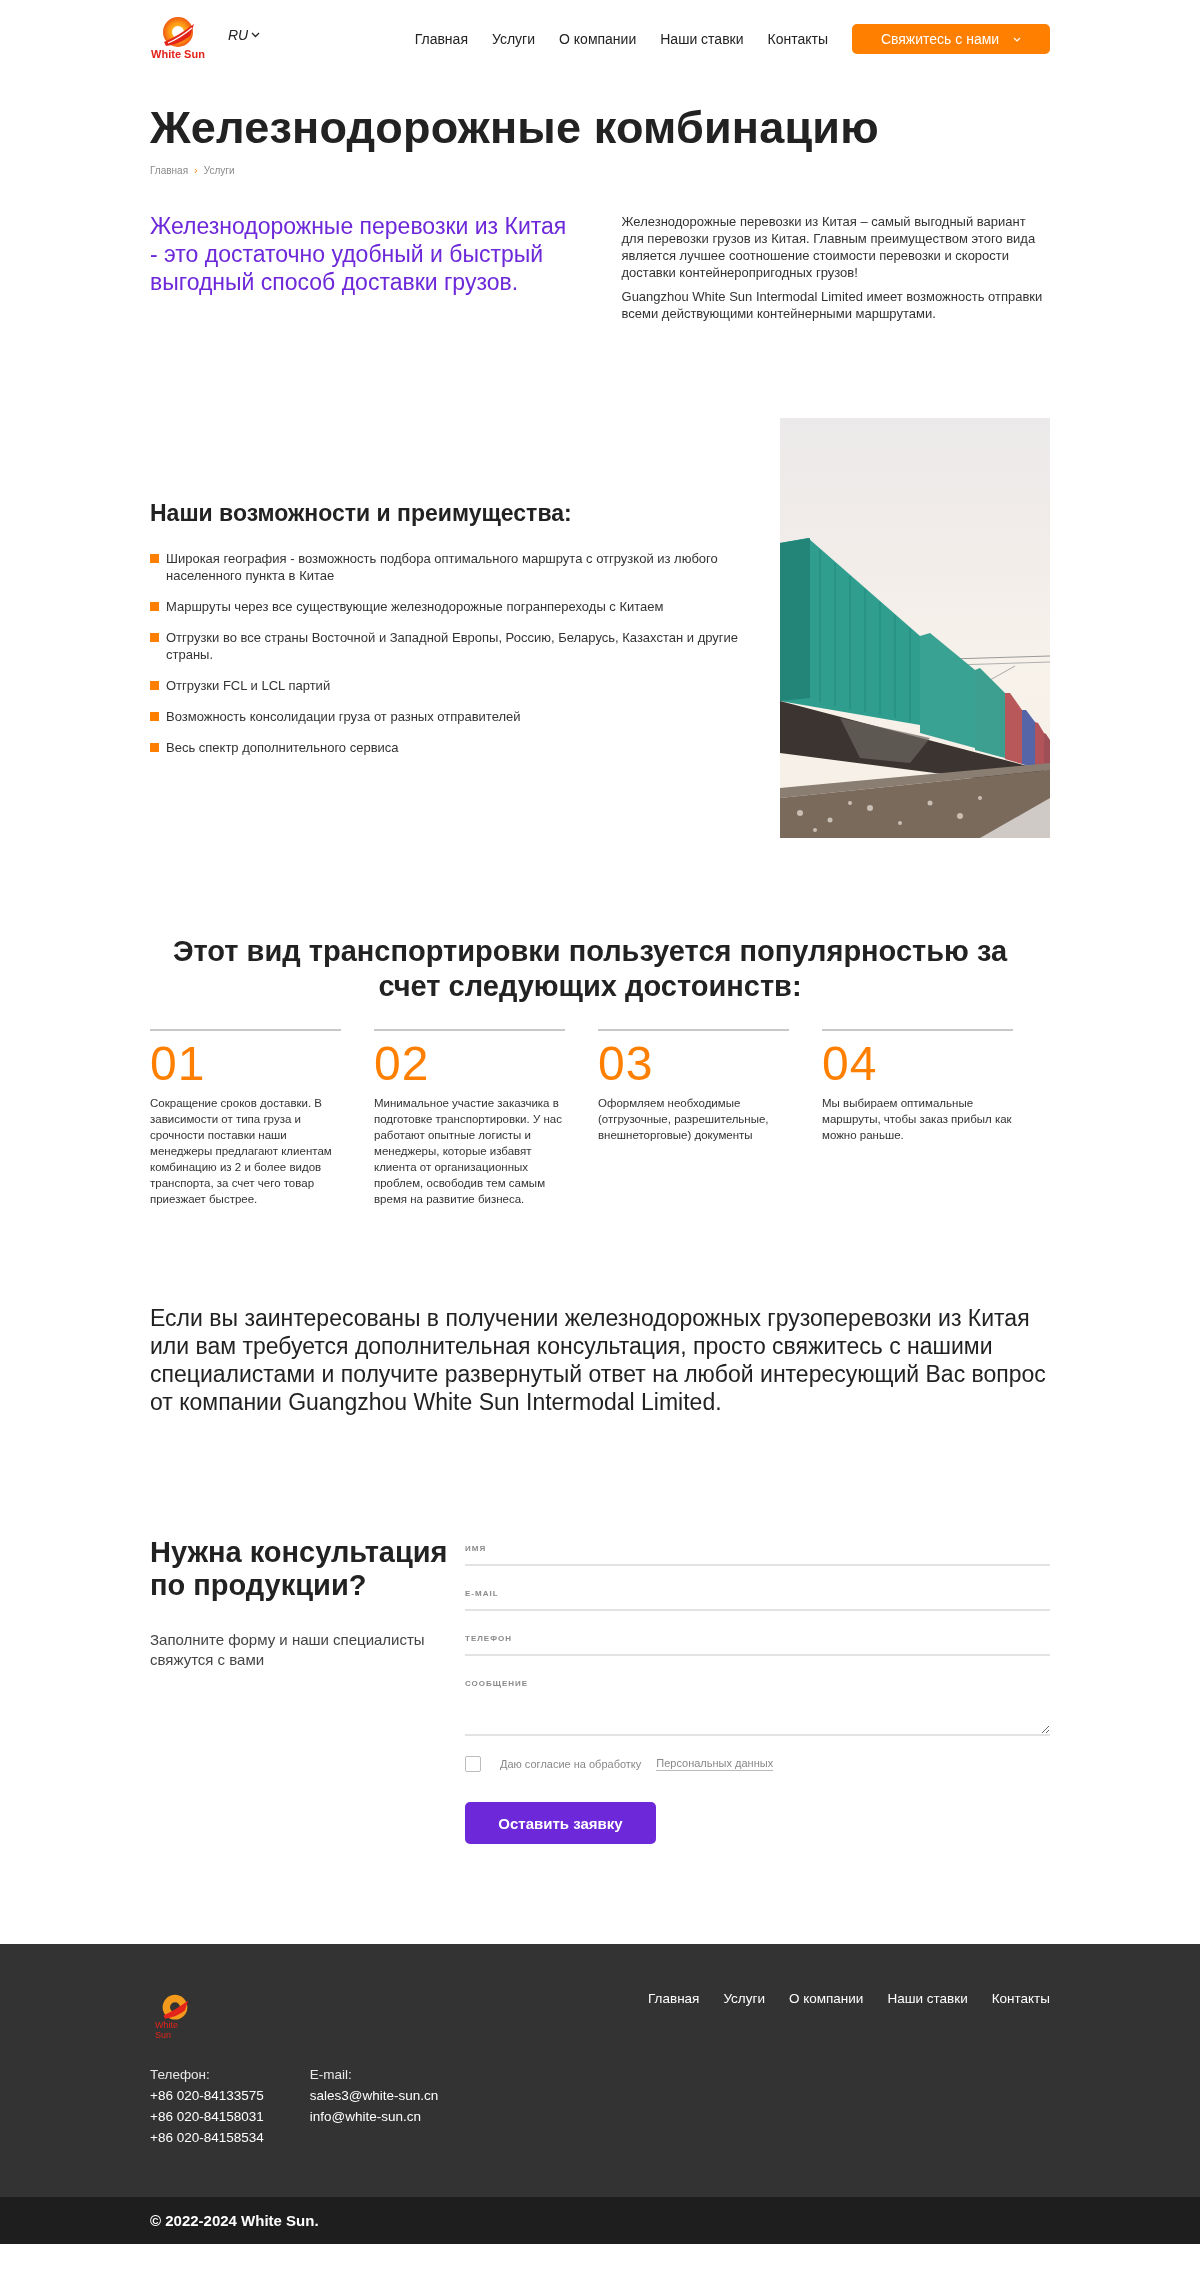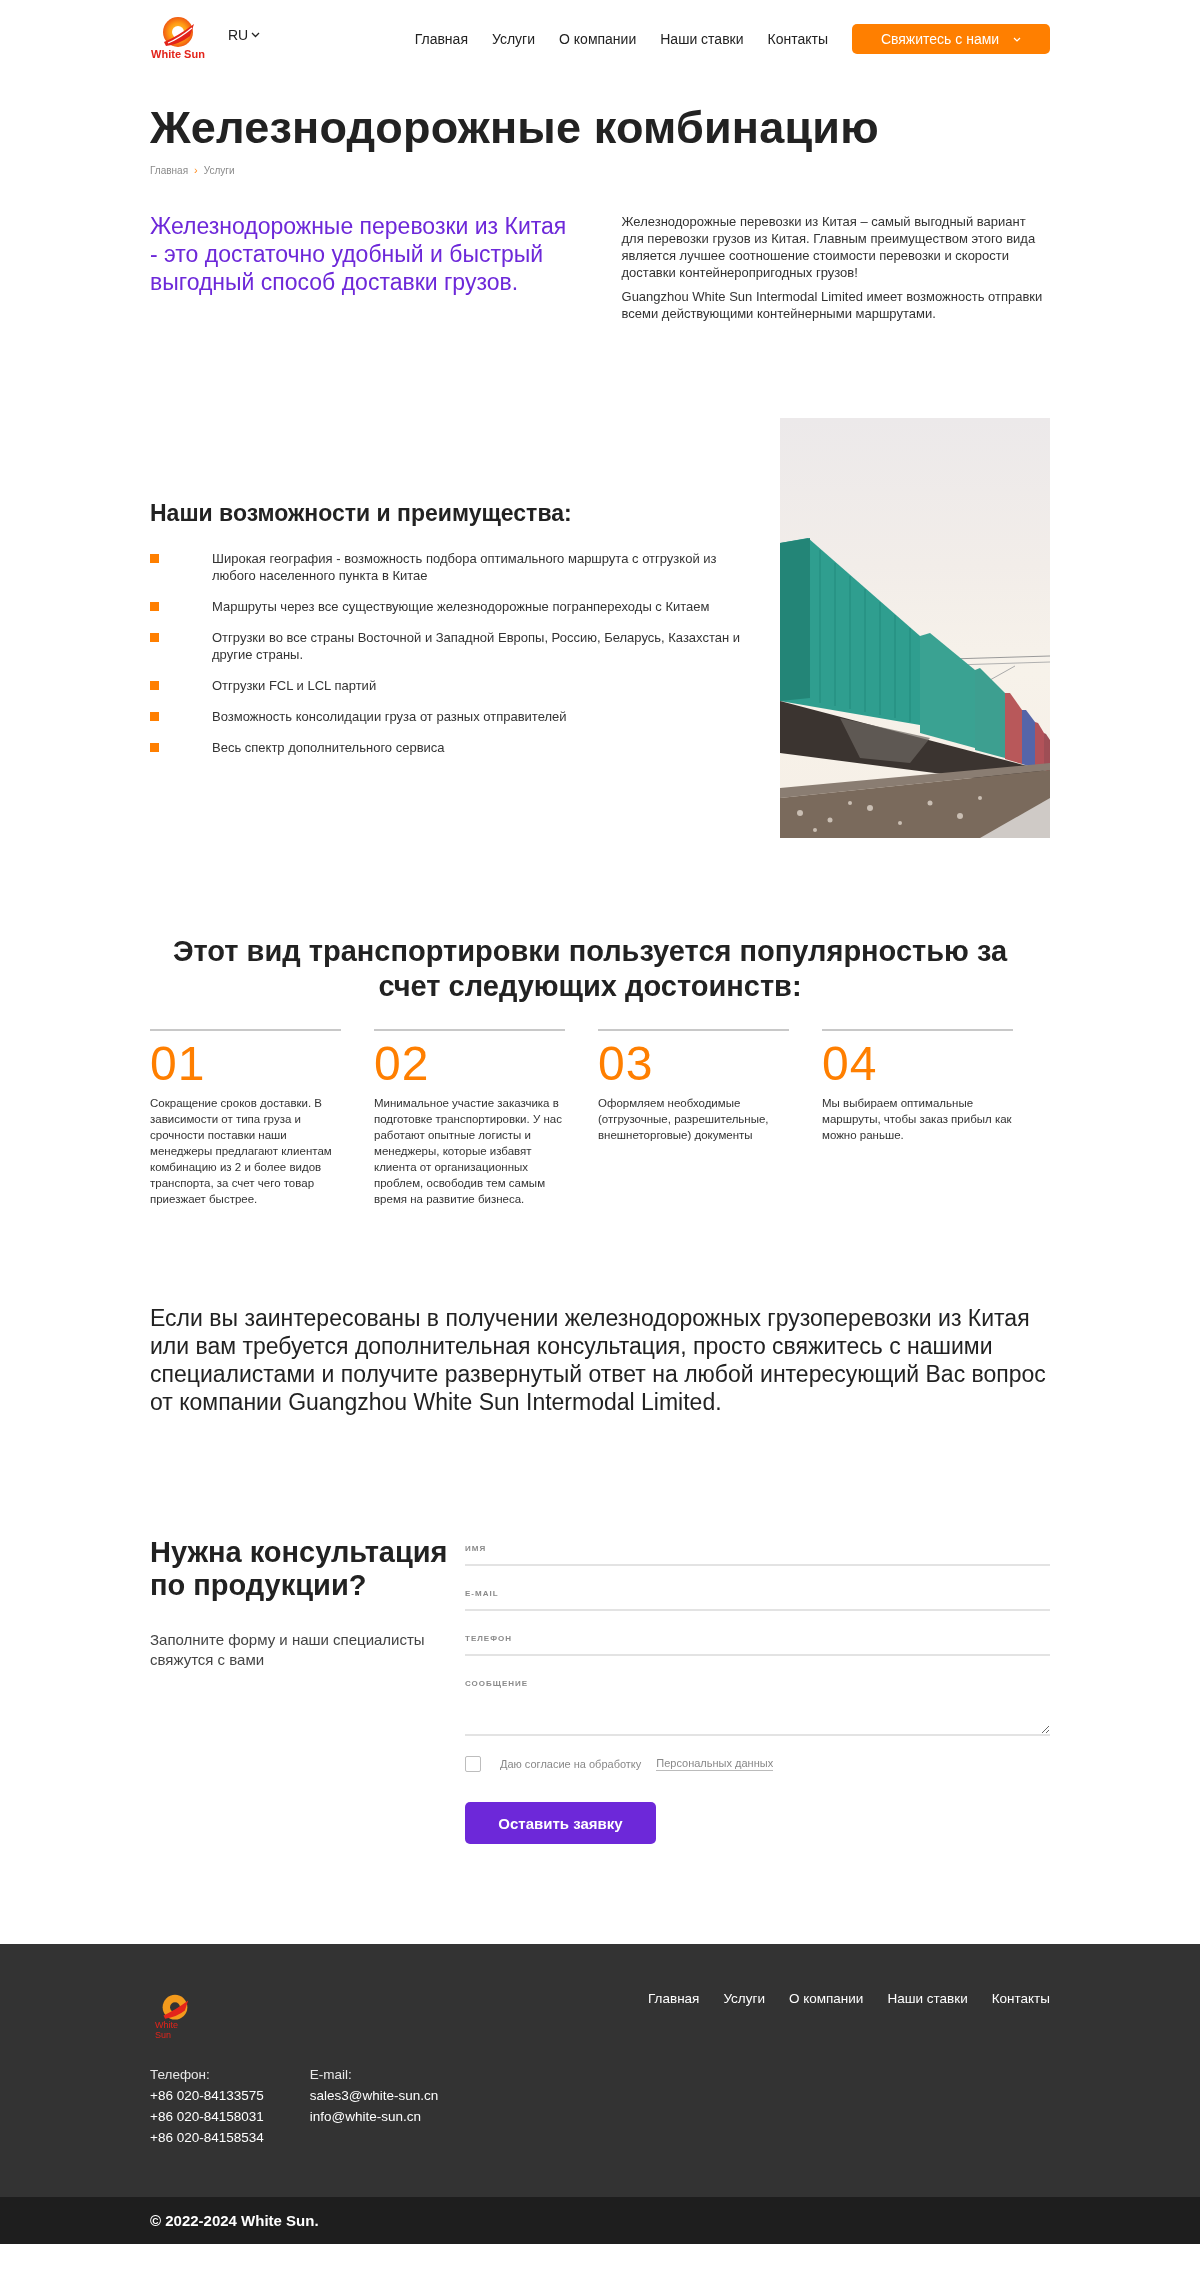--- a/index.html
+++ b/index.html
@@ -4,40 +4,40 @@
 <style>
   * { box-sizing: border-box; margin: 0; padding: 0; }
   body { width: 1200px; background: #ffffff; font-family: "Liberation Sans", sans-serif; color: #222; }
   .wrap { width: 900px; margin: 0 auto; position: relative; }
 
   
   .header { height: 80px; display: flex; align-items: center; }
   .logo { width: 56px; height: 50px; display: flex; flex-direction: column; align-items: center; margin-right: 22px; margin-top: 2px;}
   .logo svg { display: block; }
   .logo-text { font-size: 11px; font-weight: bold; color: #e3241b; line-height: 12px; margin-top: -2px; }
-  .lang { font-size: 14px; color: #222; display: flex; align-items: center; gap: 3px; cursor: pointer; margin-top: -10px; }
+  .lang { font-size: 14px; color: #222; display: flex; align-items: center; gap: 3px; cursor: pointer; margin-top: -10px; font-style: italic; }
   .nav { margin-left: auto; display: flex; gap: 24px; font-size: 14px; color: #222; align-items: center; margin-top: -2px; }
   .nav a { color: #222; text-decoration: none; }
   .cta { margin-left: 24px; background: #ff7f00; color: #fff; border-radius: 5px; width: 198px; height: 30px; font-size: 14px; display: flex; align-items: center; justify-content: center; gap: 14px; cursor: pointer; margin-top: -2px; }
 
   
   .page-title { font-size: 45px; font-weight: bold; color: #222; margin-top: 22px; letter-spacing: 0.2px; }
   .breadcrumb { font-size: 10px; color: #8a8a8a; margin-top: 10px; display: flex; gap: 6px; align-items: center; }
   .breadcrumb .sep { color: #ff8a1c; font-size: 11px; }
   .intro { display: flex; margin-top: 36px; }
   .intro-lead { width: 420px; font-size: 23px; line-height: 28px; color: #6d28d9; }
   .intro-text { margin-left: 53px; width: 430px; font-size: 13px; line-height: 17px; color: #333; margin-top: 1px;}
   .intro-text p + p { margin-top: 7px; }
 
   
   .adv { display: flex; margin-top: 96px; }
   .adv-left { width: 600px; padding-top: 82px; }
   .adv-title { font-size: 23px; color: #222; }
   .adv-list { list-style: none; margin-top: 23px; }
-  .adv-list li { display: flex; font-size: 13px; line-height: 17px; color: #333; margin-bottom: 14px; gap: 46px; }
+  .adv-list li { display: flex; font-size: 13px; line-height: 17px; color: #333; margin-bottom: 14px; }
   .adv-list li .bullet { width: 9px; height: 9px; background: #ff7f00; flex: 0 0 9px; margin-top: 4px; margin-right: 7px; }
   .adv-img { margin-left: auto; width: 270px; height: 420px; position: relative; overflow: hidden;
     background: linear-gradient(180deg, #ece9ea 0%, #f2ede9 35%, #f7f2ea 60%, #f6efe6 100%); }
 
   
   .features-title { font-size: 29px; font-weight: bold; line-height: 35px; margin-top: 96px; width: 880px; color: #222; text-align: center; }
   .features { display: flex; gap: 33px; margin-top: 25px; }
   .feature { width: 191px; border-top: 2px solid #c8c8c8; padding-top: 8px; }
   .feature-num { font-size: 48px; color: #ff7f00; font-weight: normal; line-height: 50px; letter-spacing: 1px; }
   .feature-text { font-size: 11.5px; line-height: 16px; color: #333; margin-top: 6px; }

